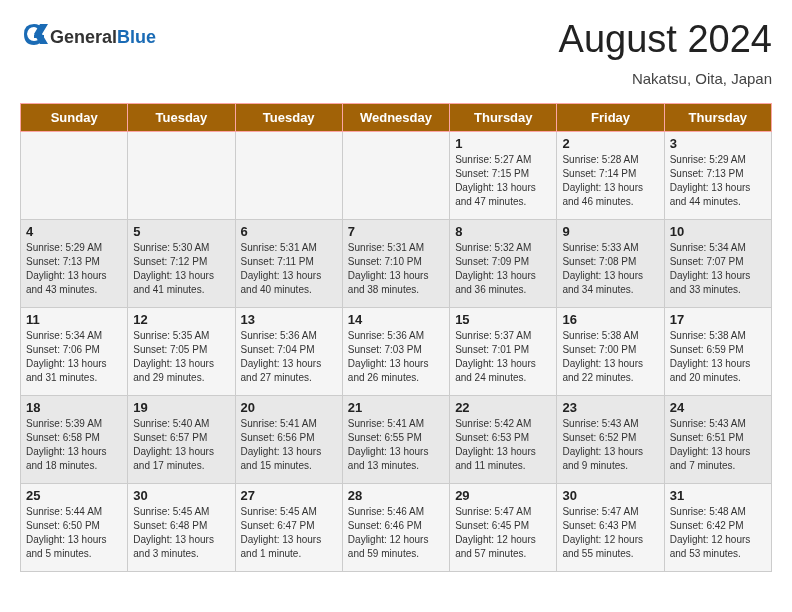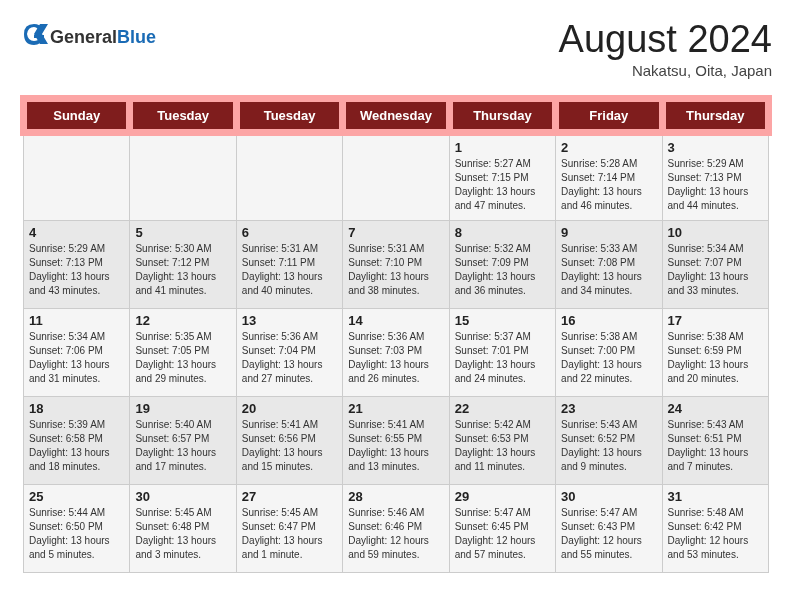--- a/index.html
+++ b/index.html
@@ -30,34 +30,34 @@
     }
     .month-year {
       font-size: 38px;
       font-weight: normal;
       color: #222;
       line-height: 1;
     }
     .location {
       font-size: 15px;
       color: #444;
-      margin-top: 4px;
+      margin-top: 12px;
     }
     table {
       width: 100%;
       border-collapse: collapse;
       table-layout: fixed;
     }
     thead tr th {
-      background-color: #7f1d1d;
+      background-color: #a16207;
       color: #fff;
       font-size: 13px;
       font-weight: bold;
       padding: 6px 0;
-      border: 7px solid #fca5a5;
+      border: 1px solid #fca5a5;
       text-align: center;
     }
     tbody tr td {
       border: 1px solid #ccc;
       vertical-align: top;
       padding: 4px 5px;
       font-size: 10.5px;
       color: #222;
       height: 88px;
     }

